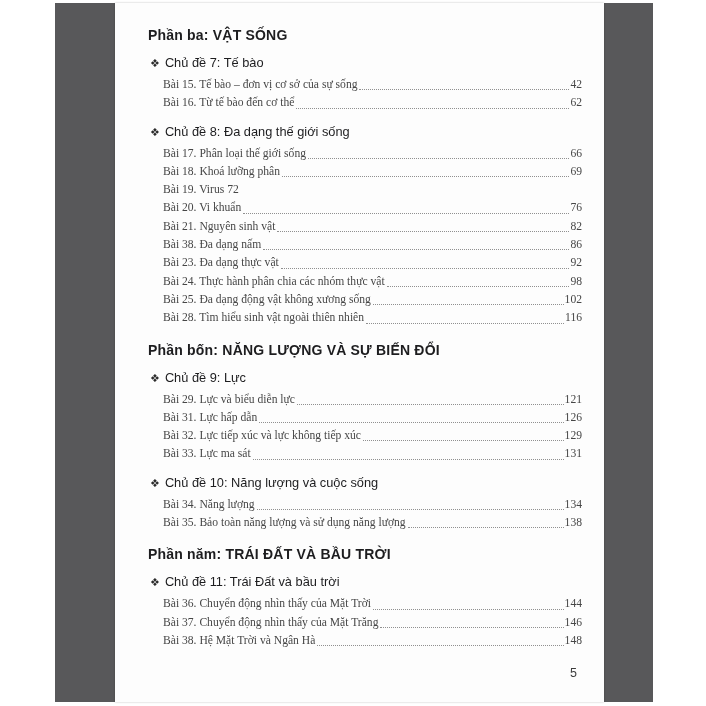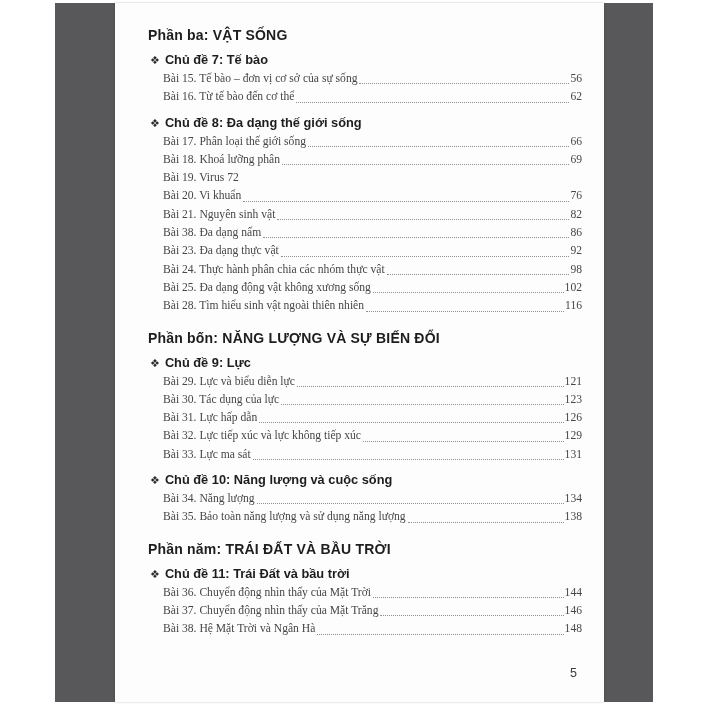--- a/index.html
+++ b/index.html
@@ -46,23 +46,23 @@
     font-weight: bold;
     color: #1d1d1f;
     line-height: 17px;
     margin: 14px 0 9px 0;
     letter-spacing: 0.2px;
     white-space: nowrap;
   }
   .toc .part:first-child { margin-top: 0; }
   .topic {
     font-size: 12.8px;
-    font-weight: bold;
+    font-weight: normal;
     color: #1d1d1f;
-    line-height: 14px;
+    line-height: 20px;
     margin: 9px 0 3px 0;
     padding-left: 2px;
     white-space: nowrap;
   }
   .topic .bullet {
     display: inline-block;
     font-size: 11px;
     margin-right: 5px;
     color: #2b2b2b;
     transform: translateY(-0.5px);
@@ -100,21 +100,21 @@
 
 <div class="stage">
   <div class="photo">
     <div class="page">
       <div class="toc" id="toc">
           <div class="part">Phần ba: VẬT SỐNG</div>
           <div class="topic"><span class="bullet">❖</span><span>Chủ đề 7: Tế bào</span></div>
           <div class="entry">
             <span class="title">Bài 15. Tế bào – đơn vị cơ sở của sự sống</span>
             <span class="dots"></span>
-            <span class="page-num">56</span>
+            <span class="page-num">42</span>
           </div>
           <div class="entry">
             <span class="title">Bài 16. Từ tế bào đến cơ thể</span>
             <span class="dots"></span>
             <span class="page-num">62</span>
           </div>
           <div class="topic"><span class="bullet">❖</span><span>Chủ đề 8: Đa dạng thế giới sống</span></div>
           <div class="entry">
             <span class="title">Bài 17. Phân loại thế giới sống</span>
             <span class="dots"></span>
@@ -162,25 +162,20 @@
             <span class="title">Bài 28. Tìm hiểu sinh vật ngoài thiên nhiên</span>
             <span class="dots"></span>
             <span class="page-num">116</span>
           </div>
           <div class="part">Phần bốn: NĂNG LƯỢNG VÀ SỰ BIẾN ĐỔI</div>
           <div class="topic"><span class="bullet">❖</span><span>Chủ đề 9: Lực</span></div>
           <div class="entry">
             <span class="title">Bài 29. Lực và biểu diễn lực</span>
             <span class="dots"></span>
             <span class="page-num">121</span>
-          </div>
-          <div class="entry">
-            <span class="title">Bài 30. Tác dụng của lực</span>
-            <span class="dots"></span>
-            <span class="page-num">123</span>
           </div>
           <div class="entry">
             <span class="title">Bài 31. Lực hấp dẫn</span>
             <span class="dots"></span>
             <span class="page-num">126</span>
           </div>
           <div class="entry">
             <span class="title">Bài 32. Lực tiếp xúc và lực không tiếp xúc</span>
             <span class="dots"></span>
             <span class="page-num">129</span>

